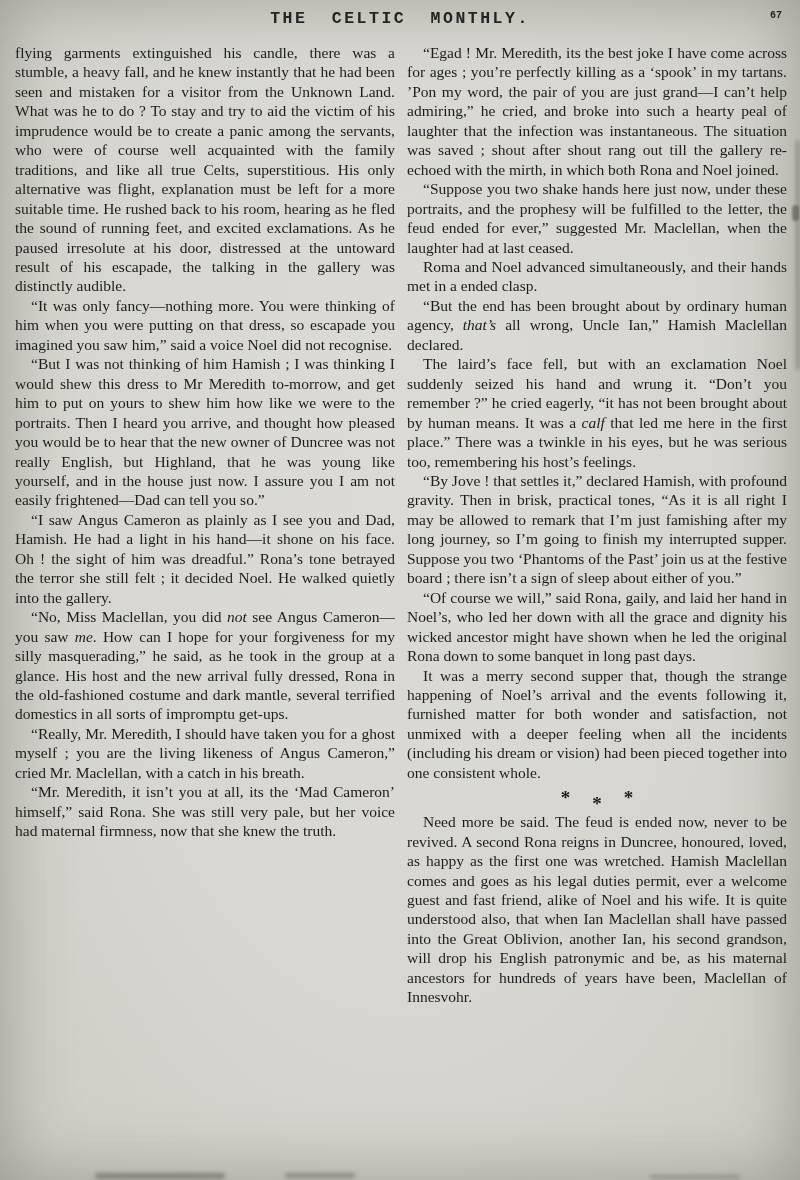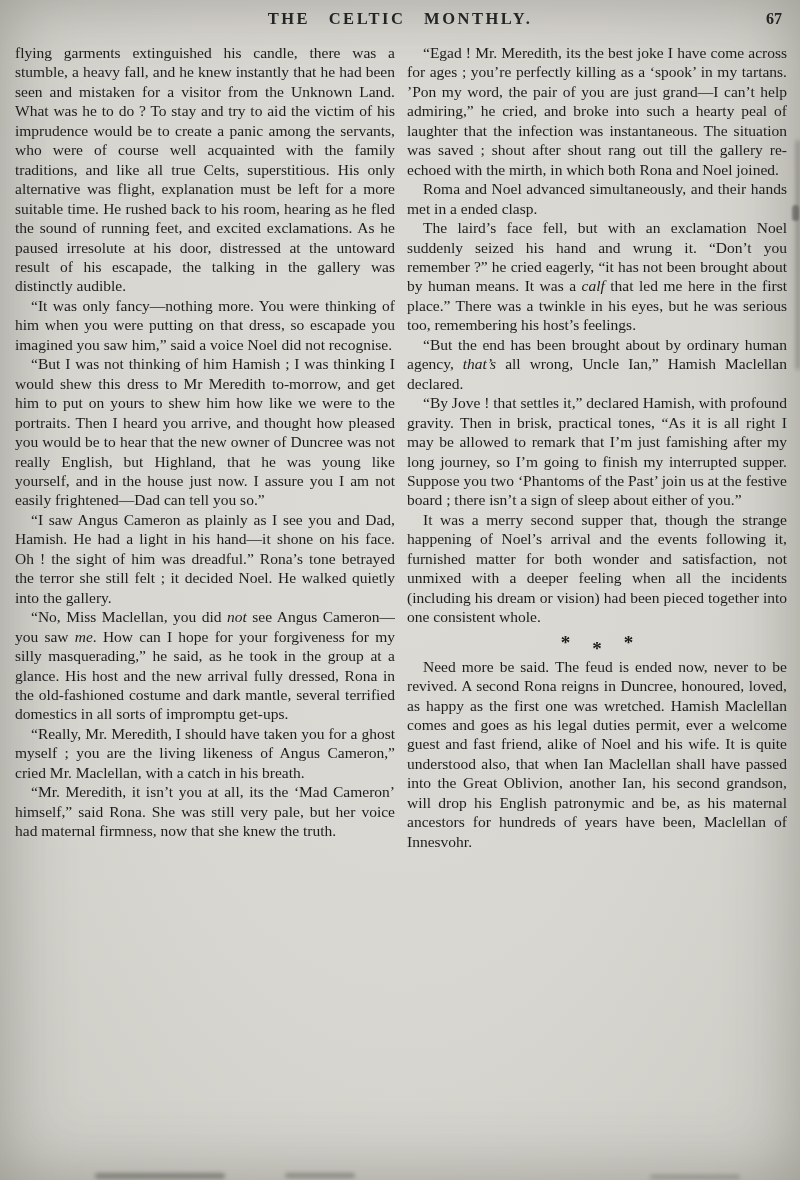--- a/index.html
+++ b/index.html
@@ -11,35 +11,35 @@
   .page {
     position: relative;
     width: 800px; height: 1180px;
     overflow: hidden;
     color: #1c1c1c;
     background:
       radial-gradient(ellipse at 50% 38%, #dcdbd5 0%, #d7d6d0 55%, #ccccc5 100%);
     box-shadow: inset 0 0 70px rgba(70, 68, 58, 0.38);
   }
   .page-header {
-    position: absolute; top: 9px; left: 0; right: 0; height: 26px;
+    position: absolute; top: 9px; left: 0; right: 0; height: 26px; font-family: Liberation Mono, monospace;
   }
   .journal-title {
     position: absolute; left: 0; right: 0; top: 0;
     margin: 0;
     text-align: center;
     font-size: 16.5px;
     font-weight: bold;
     letter-spacing: 2.5px;
     word-spacing: 12px;
     color: #242424;
   }
   .page-number {
     position: absolute; right: 18px; top: 1px;
-    font-size: 16px;
+    font-size: 10px;
     font-weight: bold;
     color: #242424;
   }
   .columns {
     position: absolute;
     top: 43px; left: 15px; right: 13px; bottom: 8px;
     display: flex;
     gap: 12px;
   }
   .column {
@@ -89,24 +89,26 @@
         <p class="para no-indent">flying garments extinguished his candle, there was a stumble, a heavy fall, and he knew instantly that he had been seen and mistaken for a visitor from the Unknown Land. What was he to do&nbsp;? To stay and try to aid the victim of his imprudence would be to create a panic among the servants, who were of course well acquainted with the family traditions, and like all true Celts, superstitious. His only alternative was flight, explanation must be left for a more suitable time. He rushed back to his room, hearing as he fled the sound of running feet, and excited exclamations. As he paused irresolute at his door, distressed at the untoward result of his escapade, the talking in the gallery was distinctly audible.</p>
         <p class="para">“It was only fancy—nothing more. You were thinking of him when you were putting on that dress, so escapade you imagined you saw him,” said a voice Noel did not recognise.</p>
         <p class="para">“But I was not thinking of him Hamish&nbsp;; I was thinking I would shew this dress to Mr Meredith to-morrow, and get him to put on yours to shew him how like we were to the portraits. Then I heard you arrive, and thought how pleased you would be to hear that the new owner of Duncree was not really English, but Highland, that he was young like yourself, and in the house just now. I assure you I am not easily frightened—Dad can tell you so.”</p>
         <p class="para">“I saw Angus Cameron as plainly as I see you and Dad, Hamish. He had a light in his hand—it shone on his face. Oh&nbsp;! the sight of him was dreadful.” Rona’s tone betrayed the terror she still felt&nbsp;; it decided Noel. He walked quietly into the gallery.</p>
         <p class="para">“No, Miss Maclellan, you did <i>not</i> see Angus Cameron—you saw <i>me</i>. How can I hope for your forgiveness for my silly masquerading,” he said, as he took in the group at a glance. His host and the new arrival fully dressed, Rona in the old-fashioned costume and dark mantle, several terrified domestics in all sorts of impromptu get-ups.</p>
         <p class="para">“Really, Mr. Meredith, I should have taken you for a ghost myself&nbsp;; you are the living likeness of Angus Cameron,” cried Mr. Maclellan, with a catch in his breath.</p>
         <p class="para">“Mr. Meredith, it isn’t you at all, its the ‘Mad Cameron’ himself,” said Rona. She was still very pale, but her voice had maternal firmness, now that she knew the truth.</p>
       </section>
     <section class="column">
         <p class="para">“Egad&nbsp;! Mr. Meredith, its the best joke I have come across for ages&nbsp;; you’re perfectly killing as a ‘spook’ in my tartans. ’Pon my word, the pair of you are just grand—I can’t help admiring,” he cried, and broke into such a hearty peal of laughter that the infection was instantaneous. The situation was saved&nbsp;; shout after shout rang out till the gallery re-echoed with the mirth, in which both Rona and Noel joined.</p>
+        <p class="para">“Suppose you two shake hands here just now, under these portraits, and the prophesy will be fulfilled to the letter, the feud ended for ever,” suggested Mr. Maclellan, when the laughter had at last ceased.</p>
         <p class="para">Roma and Noel advanced simultaneously, and their hands met in a ended clasp.</p>
+        <p class="para">“But the end has been brought about by ordinary human agency, <i>that’s</i> all wrong, Uncle Ian,” Hamish Maclellan declared.</p>
         <p class="para">The laird’s face fell, but with an exclamation Noel suddenly seized his hand and wrung it. “Don’t you remember&nbsp;?” he cried eagerly, “it has not been brought about by human means. It was a <i>calf</i> that led me here in the first place.” There was a twinkle in his eyes, but he was serious too, remembering his host’s feelings.</p>
-        <p class="para">“But the end has been brought about by ordinary human agency, <i>that’s</i> all wrong, Uncle Ian,” Hamish Maclellan declared.</p>
         <p class="para">“By Jove&nbsp;! that settles it,” declared Hamish, with profound gravity. Then in brisk, practical tones, “As it is all right I may be allowed to remark that I’m just famishing after my long journey, so I’m going to finish my interrupted supper. Suppose you two ‘Phantoms of the Past’ join us at the festive board&nbsp;; there isn’t a sign of sleep about either of you.”</p>
+        <p class="para">“Of course we will,” said Rona, gaily, and laid her hand in Noel’s, who led her down with all the grace and dignity his wicked ancestor might have shown when he led the original Rona down to some banquet in long past days.</p>
         <p class="para">It was a merry second supper that, though the strange happening of Noel’s arrival and the events following it, furnished matter for both wonder and satisfaction, not unmixed with a deeper feeling when all the incidents (including his dream or vision) had been pieced together into one consistent whole.</p>
         <div class="separator"><span>*</span><span class="sep-mid">*</span><span>*</span></div>
         <p class="para">Need more be said. The feud is ended now, never to be revived. A second Rona reigns in Duncree, honoured, loved, as happy as the first one was wretched. Hamish Maclellan comes and goes as his legal duties permit, ever a welcome guest and fast friend, alike of Noel and his wife. It is quite understood also, that when Ian Maclellan shall have passed into the Great Oblivion, another Ian, his second grandson, will drop his English patronymic and be, as his maternal ancestors for hundreds of years have been, Maclellan of Innesvohr.</p>
       </section>
   </main>
 
   <div class="artifact a1"></div>
   <div class="artifact a2"></div>
   <div class="artifact a3"></div>
   <div class="artifact a4"></div>

